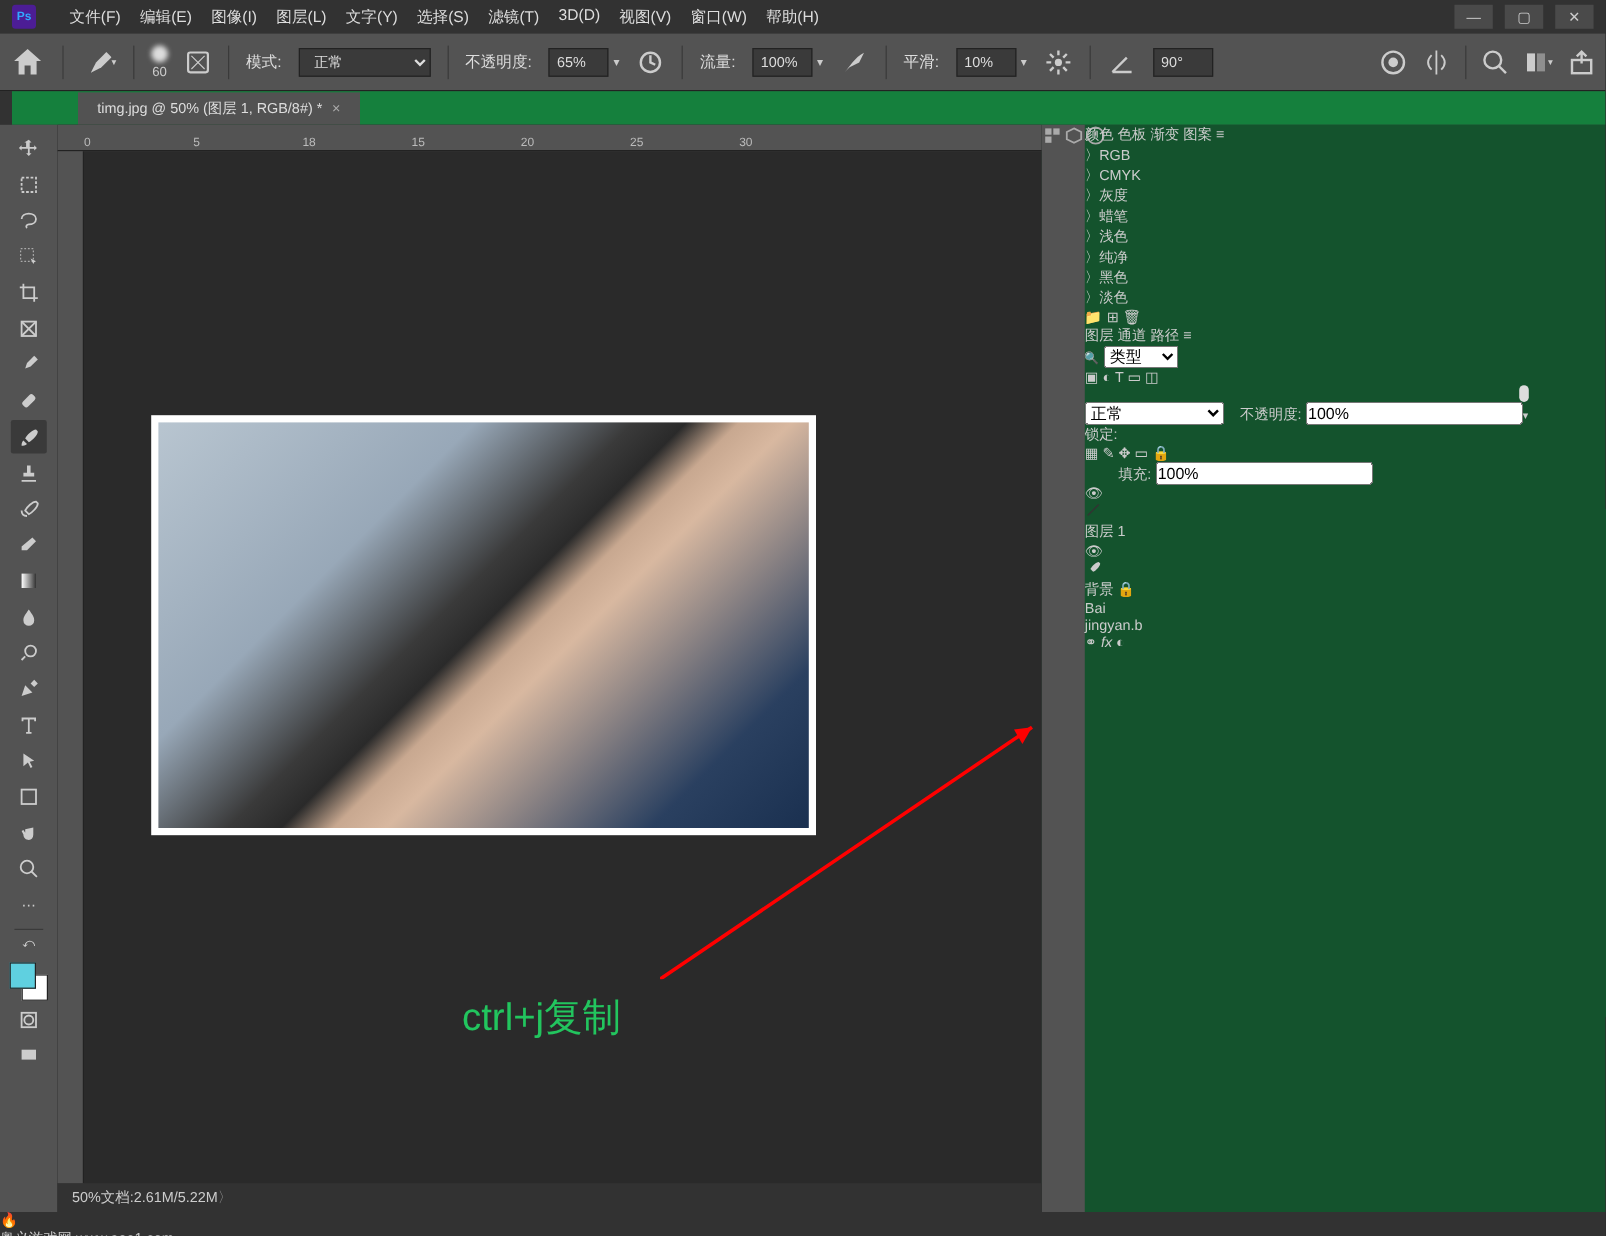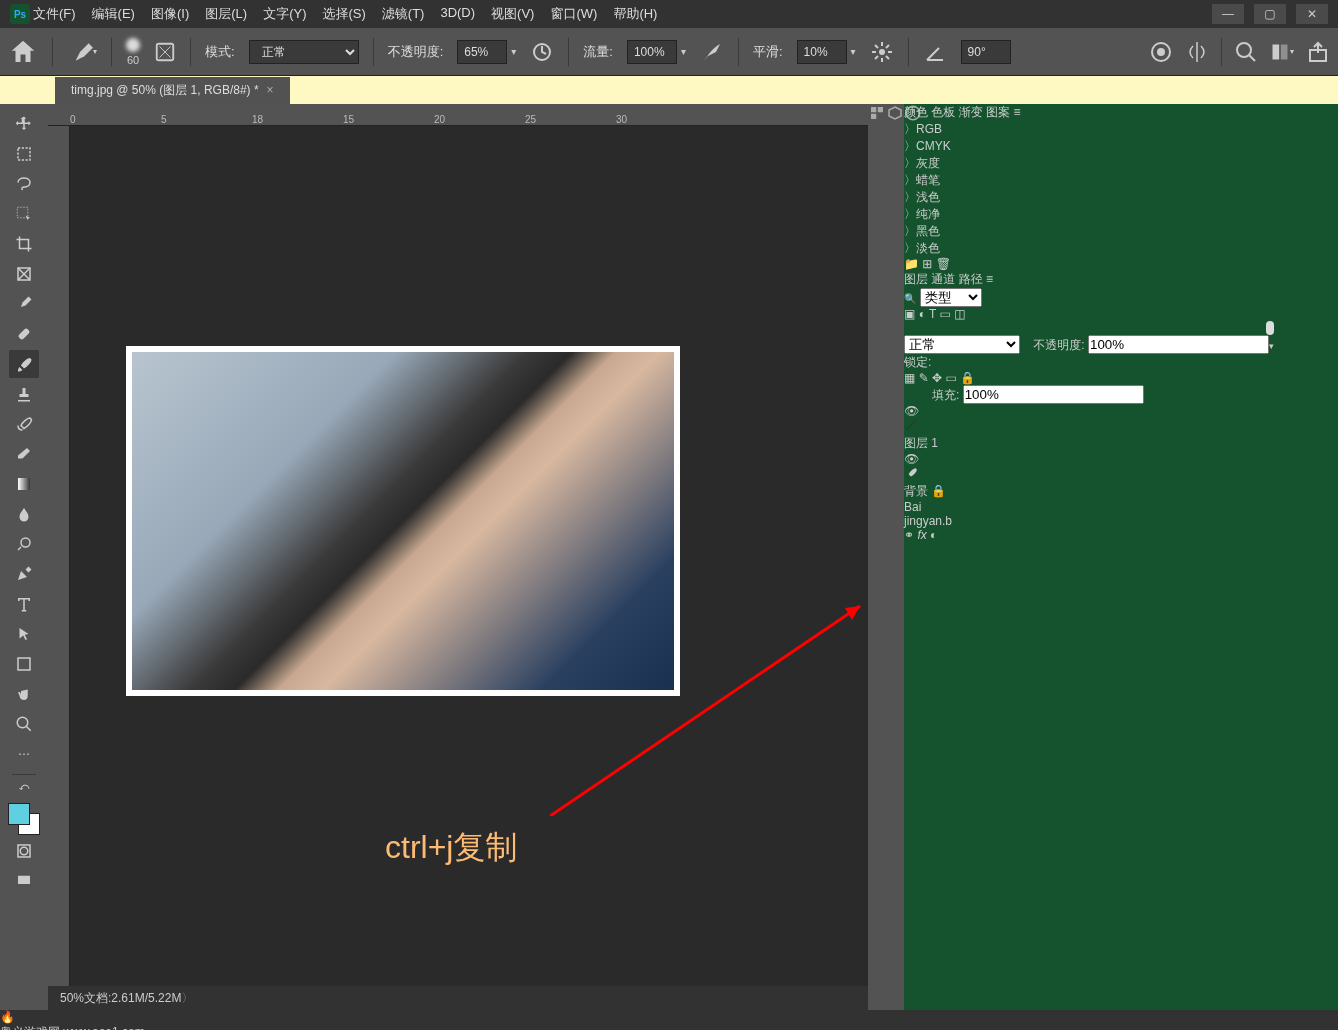--- a/index.html
+++ b/index.html
@@ -1,20 +1,20 @@
 <!DOCTYPE html>
 <html><head>
 <meta charset="utf-8">
 <style>
 * { margin: 0; padding: 0; box-sizing: border-box; font-family: "Microsoft YaHei", Arial, sans-serif; }
 body { background: #323232; color: #ccc; font-size: 12px; width: 1338px; height: 1030px; overflow: hidden; position: relative; }
 
 
 .titlebar { height: 28px; background: #323232; display: flex; align-items: center; padding: 0 10px; }
-.ps-logo { width: 20px; height: 20px; background: #14532d; color: #31a8ff; display: flex; align-items: center; justify-content: center; font-weight: bold; font-size: 10px; border-radius: 3px; margin-right: 3px; }
+.ps-logo { width: 20px; height: 20px; background: #4c1d95; color: #31a8ff; display: flex; align-items: center; justify-content: center; font-weight: bold; font-size: 10px; border-radius: 3px; margin-right: 28px; }
 .menu { display: flex; gap: 16px; flex: 1; }
 .menu-item { color: #ddd; cursor: pointer; font-size: 13px; }
 .window-controls { display: flex; gap: 10px; }
 .win-btn { width: 32px; height: 20px; background: #4a4a4a; display: flex; align-items: center; justify-content: center; color: #ccc; cursor: pointer; }
 
 
 .options-bar { height: 48px; background: #535353; display: flex; align-items: center; padding: 0 8px; gap: 14px; border-bottom: 1px solid #222; }
 .home-icon { width: 30px; height: 30px; display: flex; align-items: center; justify-content: center; }
 .brush-preview { width: 30px; height: 30px; display: flex; align-items: center; justify-content: center; }
 .divider { width: 1px; height: 28px; background: #3a3a3a; }
@@ -22,21 +22,21 @@
 .brush-dot { width: 14px; height: 14px; background: #ddd; border-radius: 50%; filter: blur(2px); }
 .brush-num { font-size: 11px; margin-top: 2px; }
 .swap-icon { width: 22px; height: 22px; display: flex; align-items: center; justify-content: center; }
 .opt-label { color: #ddd; font-size: 13px; }
 .opt-select { background: #3a3a3a; border: 1px solid #222; color: #ddd; padding: 3px 8px; font-size: 12px; min-width: 110px; height: 24px; }
 .opt-input { background: #3a3a3a; border: 1px solid #222; color: #ddd; padding: 3px 6px; font-size: 12px; width: 50px; height: 24px; }
 .opt-icon { width: 24px; height: 24px; display: flex; align-items: center; justify-content: center; cursor: pointer; }
 .opt-right { margin-left: auto; display: flex; gap: 12px; align-items: center; }
 
 
-.doc-tabs { height: 28px; background: #fef9c3; display: flex; align-items: center; padding-left: 55px; }
+.doc-tabs { height: 28px; background: #15803d; display: flex; align-items: center; padding-left: 55px; margin-left: 10px; }
 .doc-tab { background: #525252; padding: 5px 16px; color: #ddd; font-size: 12px; display: flex; align-items: center; gap: 8px; }
 .tab-close { color: #aaa; cursor: pointer; }
 
 
 .main { display: flex; height: calc(100% - 124px); }
 
 
 .left-tools { width: 48px; background: #535353; display: flex; flex-direction: column; align-items: center; padding-top: 6px; gap: 2px; }
 .tool { width: 30px; height: 28px; display: flex; align-items: center; justify-content: center; cursor: pointer; border-radius: 2px; position: relative; }
 .tool.active { background: #3a3a3a; }
@@ -48,21 +48,21 @@
 
 
 .canvas-area { flex: 1; background: #2a2a2a; position: relative; display: flex; flex-direction: column; }
 .ruler-h { height: 22px; background: #535353; display: flex; align-items: flex-end; padding-left: 22px; border-bottom: 1px solid #222; }
 .ruler-h span { width: 91px; font-size: 10px; color: #bbb; }
 .canvas-body { flex: 1; display: flex; position: relative; }
 .ruler-v { width: 22px; background: #535353; border-right: 1px solid #222; }
 .canvas-viewport { flex: 1; position: relative; overflow: hidden; }
 .canvas-image { position: absolute; left: 56px; top: 220px; width: 554px; height: 350px; background: #fff; padding: 6px; }
 .photo { width: 100%; height: 100%; background: linear-gradient(135deg, #b8c5d0 0%, #98a8b8 30%, #3a3a3a 45%, #2a2a2a 50%, #c8a890 55%, #d8b8a0 60%, #2a4060 85%, #1a3050 100%); }
-.annotation-text { position: absolute; left: 315px; top: 700px; color: #fdba74; font-size: 32px; font-weight: normal; }
+.annotation-text { position: absolute; left: 315px; top: 700px; color: #22c55e; font-size: 32px; font-weight: normal; }
 .annotation-arrow { position: absolute; left: 480px; top: 470px; }
 .status-bar { height: 24px; background: #323232; display: flex; align-items: center; padding: 0 12px; font-size: 12px; color: #ccc; }
 .status-bar .chev { color: #888; }
 
 
 .right-panels { width: 470px; background: #14532d; display: flex; }
 .panel-icons { width: 36px; background: #535353; display: flex;," flex-direction: column; align-items: center; padding-top: 8px; gap: 14px; border-right: 1px solid #3a3a3a; }
 .panel-icon-btn { width: 24px; height: 24px; display: flex; align-items: center; justify-content: center; }
 .panel-stack { flex: 1; display: flex; flex-direction: column; }
 

